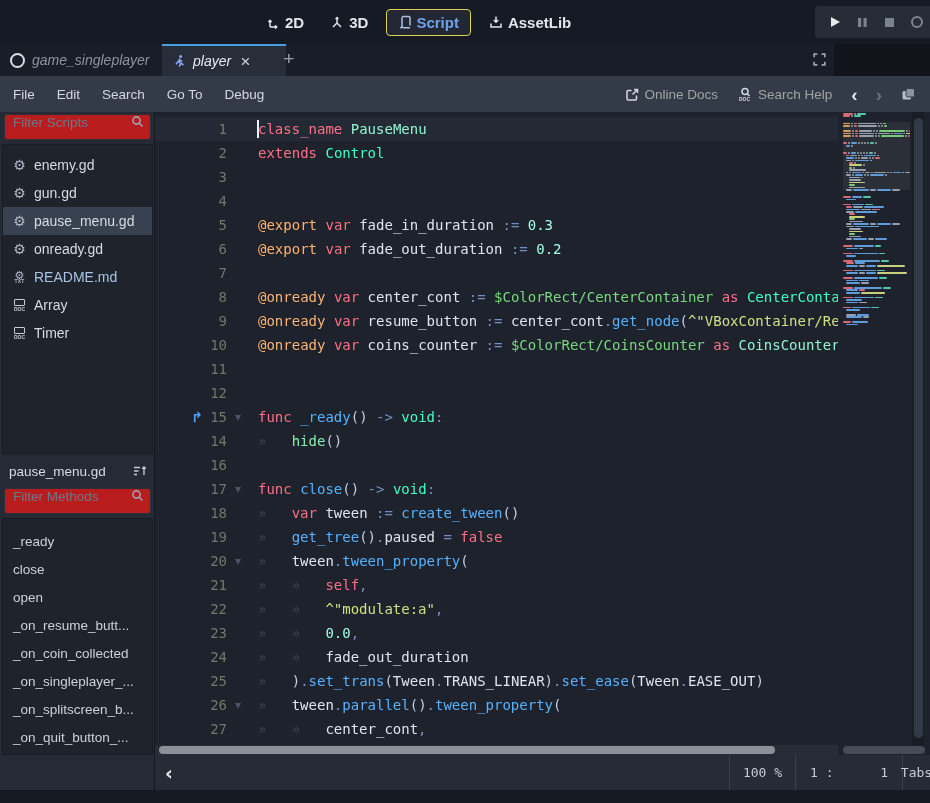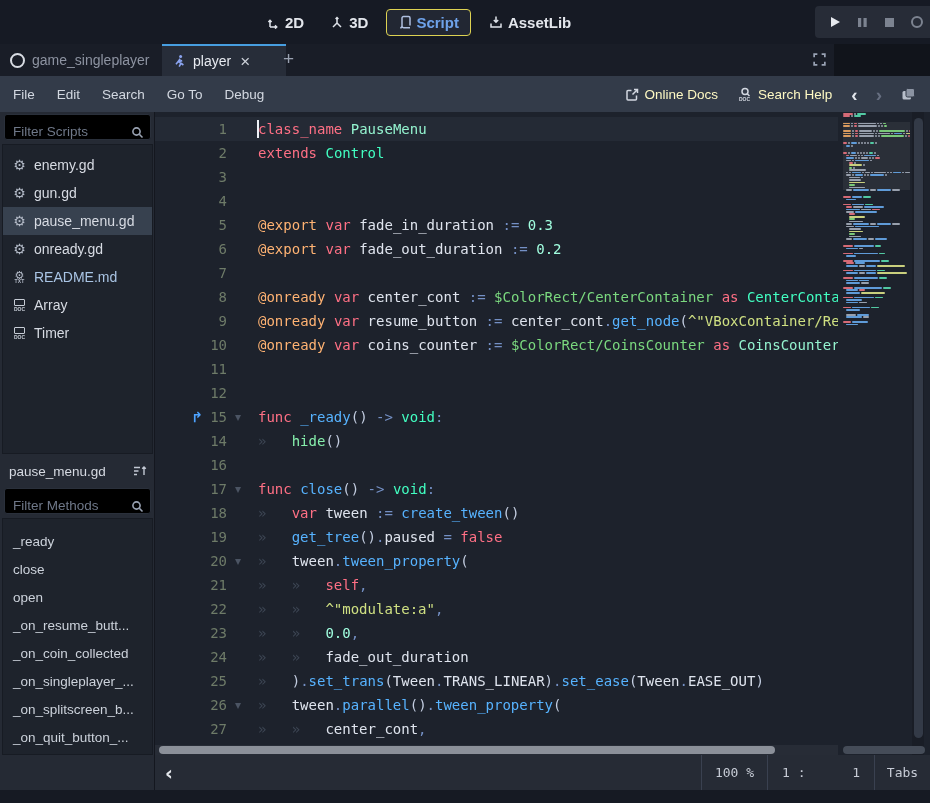--- a/index.html
+++ b/index.html
@@ -12,43 +12,43 @@
   
   .topbar{left:0;top:0;width:930px;height:44px;background:#161a24;}
   .modes{position:absolute;left:258px;top:5px;height:34px;display:flex;align-items:center;gap:10px;}
   .mode{display:flex;align-items:center;gap:5px;padding:5px 8px;border-radius:4px;
         font-size:15px;font-weight:bold;color:#e3e6ec;cursor:default;}
   .mode.script{border:1px solid #ddd252;background:#222733;color:#6ea2e9;padding:4px 11px;}
   .runbar{position:absolute;left:815px;top:6px;width:120px;height:32px;background:#272c37;
           border-radius:4px 0 0 4px;display:flex;align-items:center;gap:14px;padding-left:13px;overflow:hidden;}
 
   
-  .tabbar{left:0;top:44px;width:834px;height:32px;background:#191d27;}
+  .tabbar{left:0;top:44px;width:834px;height:32px;background:#191d27;font-style:italic;}
   .tab{position:absolute;top:0;height:32px;display:flex;align-items:center;gap:7px;
        padding:0 10px;font-size:14px;}
   .tab.t1{left:0;width:162px;color:#8d93a1;}
   .tab.t2{left:162px;width:104px;background:#272d39;color:#e7eaf0;border-top:2px solid #479ee0;height:30px;}
   .ring{width:11px;height:11px;border:2px solid #d8dce3;border-radius:50%;}
   .tclose{font-size:17px;color:#cdd2da;margin-left:2px;line-height:1;}
   .tadd{position:absolute;left:283px;top:4px;font-size:19px;color:#99a1b0;}
   .texpand{position:absolute;right:7px;top:8px;}
 
   
   .menubar{left:0;top:76px;width:930px;height:36px;background:#333b49;display:flex;align-items:center;font-size:13.5px;}
   .mi{padding:0 11px;color:#d3d8e1;}
   .mi:first-child{padding-left:13px;}
   .mright{margin-left:auto;display:flex;align-items:center;gap:8px;padding-right:8px;}
-  .mlink{display:flex;align-items:center;gap:6px;color:#fef9c3;padding:0 6px;}
+  .mlink{display:flex;align-items:center;gap:6px;color:#a3a3a3;padding:0 6px;}
   .navarr{font-size:19px;font-weight:bold;line-height:1;padding:0 5px;}
   .back{color:#e3e6ec;} .fwd{color:#676f81;}
 
   
   .sidebar{left:0;top:112px;width:155px;height:678px;background:#252a34;border-right:1px solid #14171f;box-sizing:border-box;}
-  .filter{position:absolute;left:4px;width:147px;height:26px;background:#000000;border:1px solid #2a303b;
-          border-radius:3px;box-sizing:border-box;display:flex;align-items:flex-end;}
+  .filter{position:absolute;left:4px;width:147px;height:26px;background:#b91c1c;border:1px solid #2a303b;
+          border-radius:3px;box-sizing:border-box;display:flex;align-items:flex-start;}
   .filter input{flex:1;background:transparent;border:0;outline:0;color:#c8cdd8;font-size:13.5px;
                 font-family:"Liberation Sans",sans-serif;padding:0 4px 0 8px;min-width:0;}
   .filter input::placeholder{color:#6f7889;}
   .filter .sic{margin-right:6px;}
   .panel{position:absolute;left:2px;width:151px;background:#1e232c;border:1px solid #171b23;box-sizing:border-box;overflow:hidden;}
   .scripts{top:32px;height:310px;}
   .methods{top:406px;height:237px;}
   .srow{height:28px;display:flex;align-items:center;gap:6px;padding-left:8px;font-size:14px;color:#d7dbe3;}
   .srow.sel{background:#37414f;}
   .mrow{height:28px;display:flex;align-items:center;padding-left:10px;font-size:13.5px;color:#ccd2db;}
@@ -88,21 +88,21 @@
 
   
   .sbleft{left:0;top:755px;width:155px;height:35px;background:#252a34;border-right:1px solid #14171f;box-sizing:border-box;}
   .statusbar{left:155px;top:755px;width:775px;height:35px;background:#262b35;display:flex;align-items:center;
              font-family:"DejaVu Sans Mono",monospace;font-size:13px;color:#c6cbd5;}
   .collapse{font-size:19px;font-weight:bold;color:#e4e7ec;padding-left:10px;font-family:"DejaVu Sans",sans-serif;}
   .scell{height:100%;display:flex;align-items:center;justify-content:center;border-left:1px solid #3a4150;box-sizing:border-box;}
   .spacer{flex:1;}
   .zoomc{width:66px;}
   .curc{width:107px;justify-content:space-between;padding:0 14px;box-sizing:border-box;}
-  .tabsc{width:56px;}
+  .tabsc{width:28px;}
   .bottomstrip{left:0;top:790px;width:930px;height:13px;background:#161a23;}
 </style>
 </head>
 <body>
 
 <div class="abs topbar">
   <div class="modes">
     <div class="mode">
       <svg width="14" height="14" viewBox="0 0 14 14" fill="none" stroke="#dfe3ea" stroke-width="1.5">
         <path d="M4 12V5.5 M2.4 7 L4 5.3 L5.6 7 M4 12h6.5 M9 10.4 L10.7 12 L9 13.6"></path>

